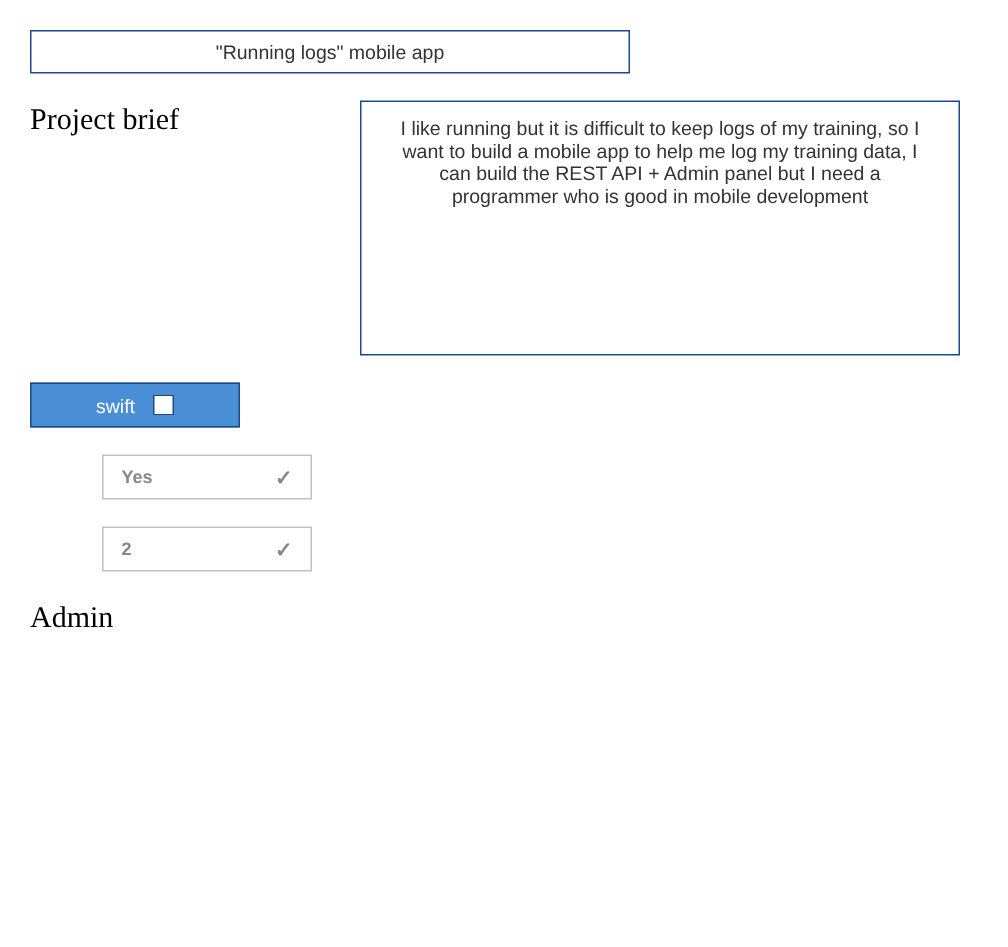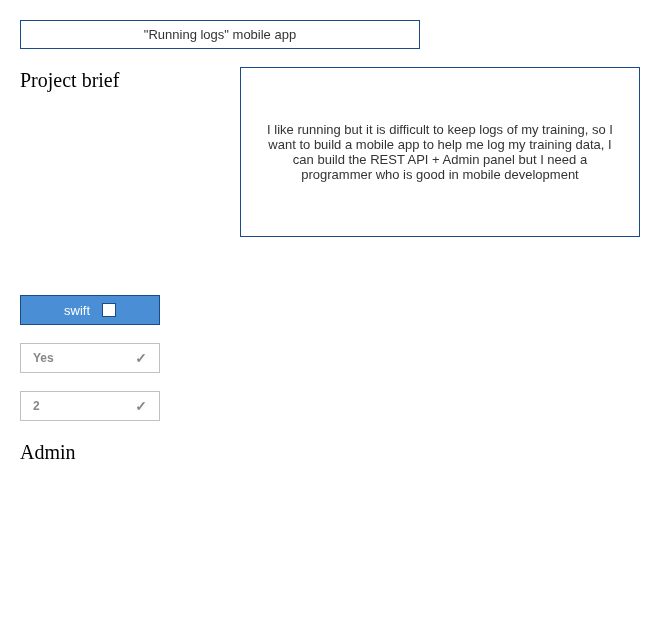--- a/index.html
+++ b/index.html
@@ -35,29 +35,28 @@
     }
     .textarea-box {
       width: 400px;
       height: 170px;
       border: 1.5px solid #1a4a8a;
       padding: 10px 20px;
       font-family: Arial, Helvetica, sans-serif;
       font-size: 13px;
       color: #333;
       display: flex;
-      align-items: center;
+      align-items: flex-start;
       justify-content: center;
       text-align: center;
       background: #fff;
     }
     .skills-row {
       display: flex;
       gap: 2px;
-      margin-top: 40px;
     }
     .skill-chip {
       display: flex;
       align-items: center;
       justify-content: center;
       gap: 12px;
       background: #4a8fd6;
       color: #fff;
       border: 1.5px solid #1a4a8a;
       font-family: Arial, Helvetica, sans-serif;
@@ -80,20 +79,21 @@
       border: 1.5px solid #c0c0c0;
       display: flex;
       align-items: center;
       justify-content: space-between;
       padding: 0 12px;
       font-family: Arial, Helvetica, sans-serif;
       font-size: 12px;
       font-weight: bold;
       color: #888;
       background: #fff;
+      margin-left: 48px;
     }
     .check-icon {
       font-size: 14px;
       color: #888;
     }
     .label-small {
       font-size: 18px;
     }
     .label-smaller {
       font-family: Arial, Helvetica, sans-serif;

